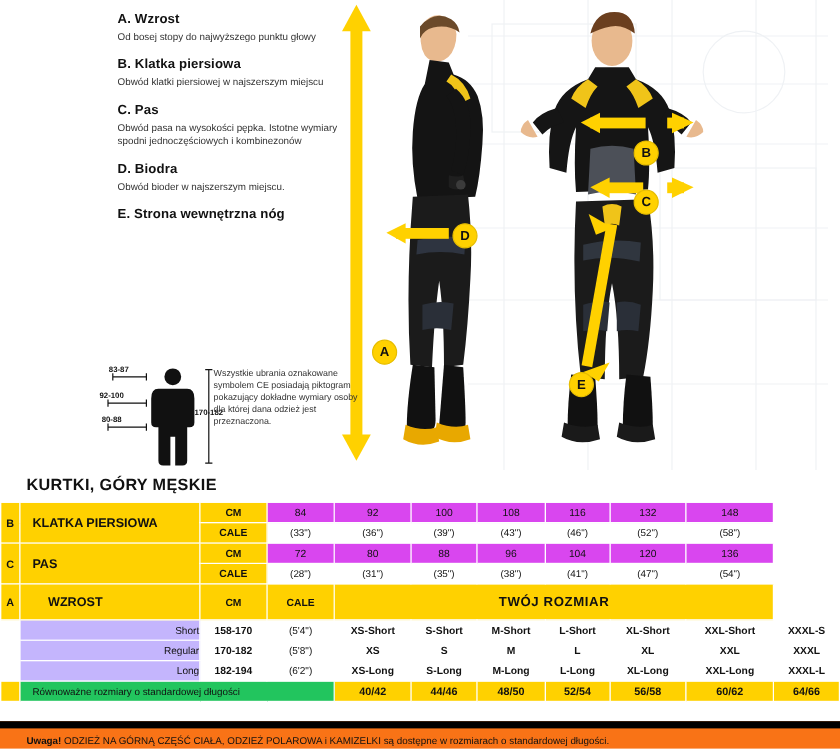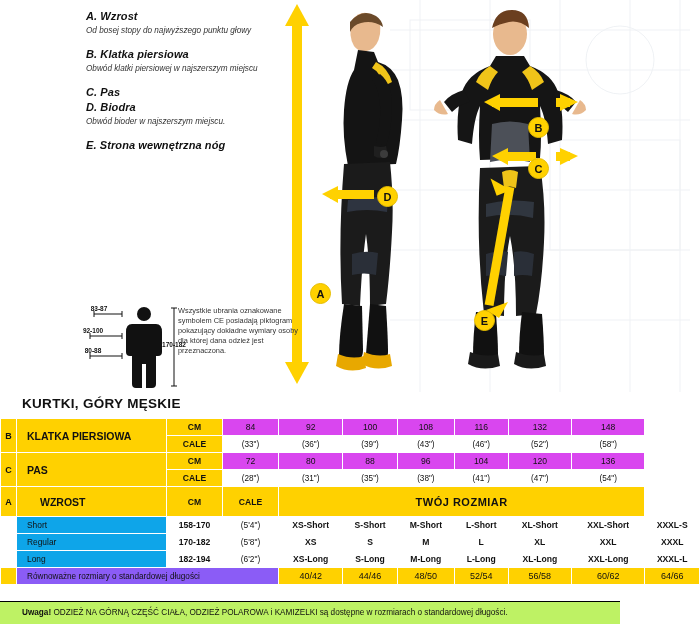--- a/index.html
+++ b/index.html
@@ -18,21 +18,21 @@
     overflow:hidden;
   }
   
   .blueprint {
     position:absolute; right:0; top:0; width:320px; height:392px;
     opacity:0.5;
   }
 
   
   #defs {
-    position:absolute; left:86px; top:10px; width:205px;font-style:italic;
+    position:absolute; left:98px; top:10px; width:205px;
   }
   .def-title {
     font-size:11px; font-weight:bold; color:#111; margin:0 0 3px 0;
     letter-spacing:0.1px;
   }
   .def-text {
     font-size:8.2px; line-height:1.35; color:#333; margin:0 0 12px 0;
   }
 
   
@@ -95,30 +95,30 @@
     background:#ffd100; font-weight:bold; font-size:11px; letter-spacing:0.5px;
   }
   .wzrost-lbl {
     text-align:left; padding-left:23px; font-weight:bold; font-size:10.5px;
     background:#ffd100; height:30px;
   }
   .sz-hdr { background:#ffffff; font-weight:bold; font-size:8.6px; }
   .sz-name { background:#ffffff; font-weight:bold; font-size:8.6px; }
   .sz-short { background:#ffffff; font-size:8.4px; }
   .rowname {
-    text-align:left; padding-left:10px; background:#0ea5e9; font-size:8.4px;
+    text-align:right; padding-left:10px; background:#c4b5fd; font-size:8.4px;
   }
   .equiv {
-    text-align:left; padding-left:10px; background:#8b5cf6;
+    text-align:left; padding-left:10px; background:#22c55e;
     font-size:8.2px; font-weight:normal;
   }
-  .equiv-val { background:#ffd100; font-weight:normal; font-size:9px; }
+  .equiv-val { background:#ffd100; font-weight:bold; font-size:9px; }
   #footer {
-    position:absolute; left:0; top:601px; width:620px; height:23px;
-    background:#bef264; border-top:1px solid #000000;
+    position:absolute; left:0; top:601px; width:700px; height:23px;
+    background:#f97316; border-top:6px solid #000000;
   }
   #footer .ft {
     position:absolute; left:22px; top:6px; font-size:8.2px; color:#111;
   }
   #footer .ft b { font-weight:bold; }
 
   
   .circle-lbl {
     position:absolute; width:21px; height:21px; border-radius:50%;
     background:#ffd100; color:#111; font-weight:bold; font-size:11px;
@@ -233,20 +233,21 @@
   <div class="circle-lbl" style="left:474px;top:310px;">E</div>
 
   <div id="defs">
     <p class="def-title">A. Wzrost</p>
     <p class="def-text">Od bosej stopy do najwyższego punktu głowy</p>
 
     <p class="def-title">B. Klatka piersiowa</p>
     <p class="def-text">Obwód klatki piersiowej w najszerszym miejscu</p>
 
     <p class="def-title">C. Pas</p>
+    <p class="def-text">Obwód pasa na wysokości pępka. Istotne wymiary spodni jednoczęściowych i kombinezonów</p>
 
     <p class="def-title">D. Biodra</p>
     <p class="def-text">Obwód bioder w najszerszym miejscu.</p>
 
     <p class="def-title">E. Strona wewnętrzna nóg</p>
   </div>
 
   <div id="picto">
     <svg style="position:absolute;left:10px;top:0;" width="92" height="92" viewBox="0 0 92 92">
       <g stroke="#111" stroke-width="1" fill="none">

